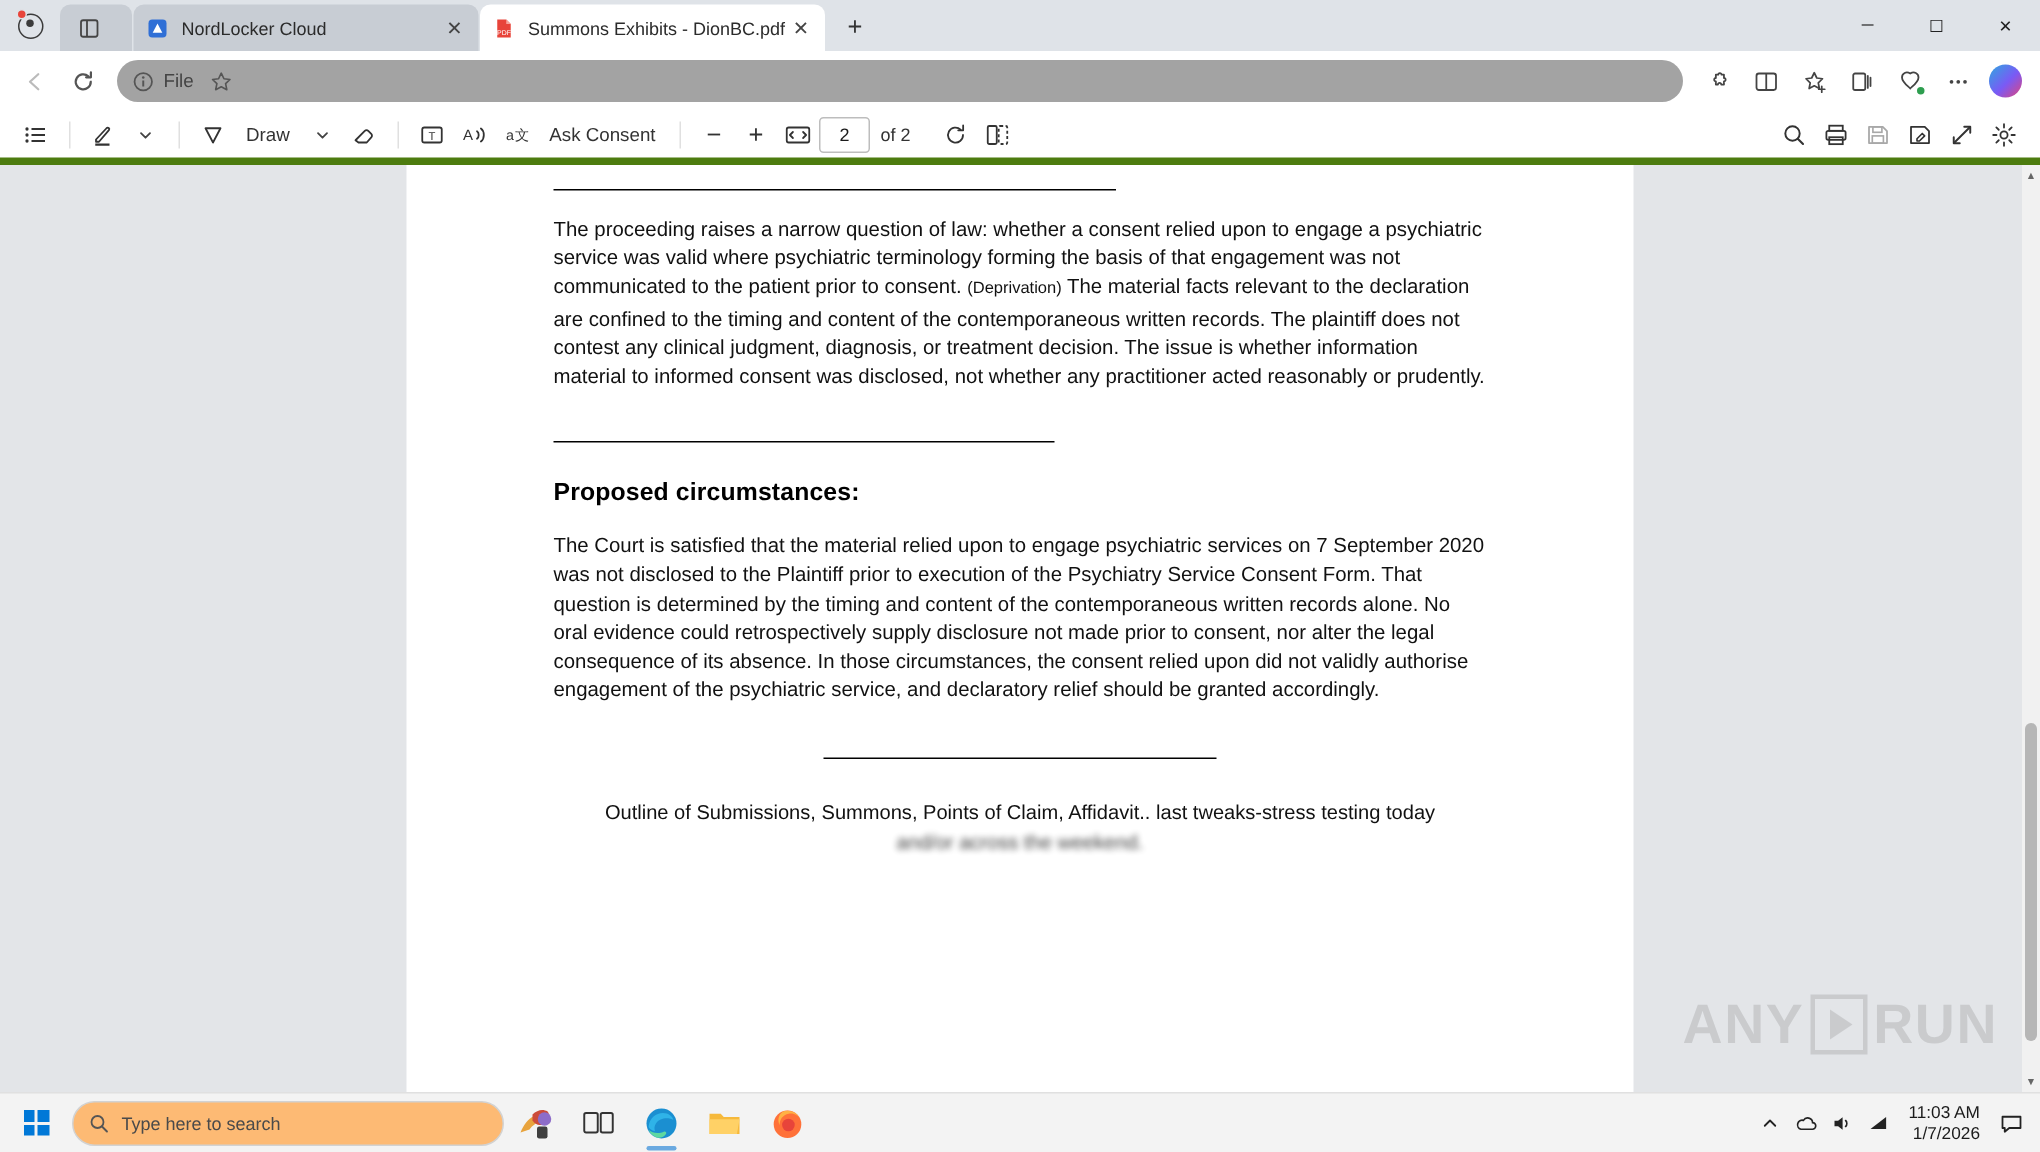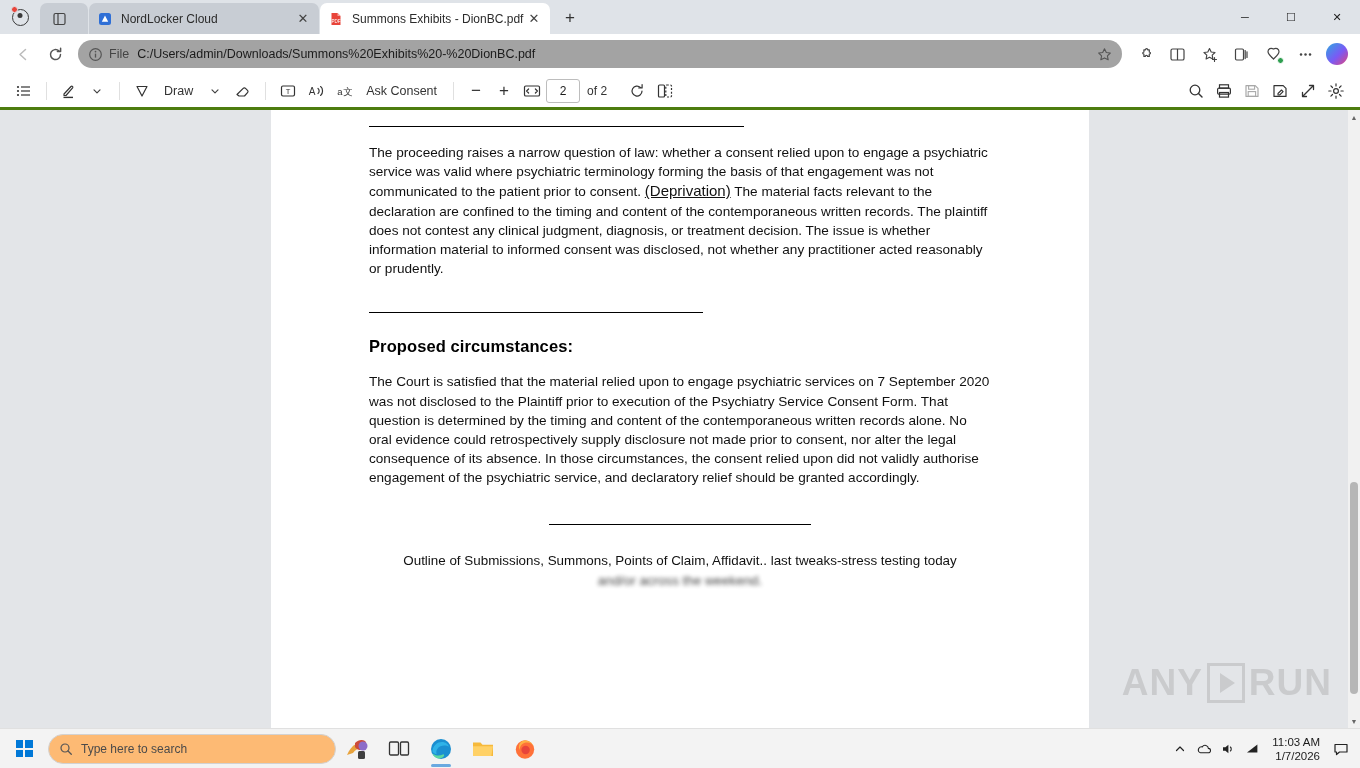--- a/index.html
+++ b/index.html
@@ -178,21 +178,21 @@
   .copilot-icon {
     width: 22px; height: 22px;
     border-radius: 50%;
     background: linear-gradient(135deg,#2ea8e0 0%,#7a5af5 55%,#e0457b 100%);
   }
 
   
   .pdf-toolbar {
     height: 36px;
     background: #ffffff;
-    border-bottom: 3px solid #4d7c0f;
+    border-bottom: 5px solid #4d7c0f;
     display: flex;
     align-items: center;
     padding: 0 10px;
     flex: none;
     font-size: 12.5px;
     color: #222;
   }
   .tb-btn {
     height: 28px;
     min-width: 28px;
@@ -244,21 +244,21 @@
     margin: 24px 0 0 0;
     letter-spacing: 0.1px;
   }
   .doc-p {
     font-size: 13.6px;
     line-height: 19.2px;
     color: #111;
     margin: 16px 0 0 0;
     text-align: left;
   }
-  .doc-p .tiny { font-size: 15px; vertical-align: baseline; text-decoration: underline; }
+  .doc-p .tiny { font-size: 11px; vertical-align: baseline; }
   .doc-rule-mid {
     width: 334px;
     height: 1px;
     background: #000;
     margin-top: 34px;
   }
   .doc-rule-center {
     width: 262px;
     height: 1px;
     background: #000;
@@ -474,21 +474,20 @@
 
     <div class="omnibox">
       <span class="info-icon">
         <svg width="15" height="15" viewBox="0 0 15 15">
             <circle cx="7.5" cy="7.5" r="5.8" fill="none" stroke="#555" stroke-width="1.2"></circle>
             <line x1="7.5" y1="6.6" x2="7.5" y2="10.6" stroke="#555" stroke-width="1.3"></line>
             <circle cx="7.5" cy="4.6" r="0.85" fill="#555"></circle>
           </svg>
       </span>
       <span class="file-label">File</span>
-      <span class="url">C:/Users/admin/Downloads/Summons%20Exhibits%20-%20DionBC.pdf</span>
       <span class="star">
         <svg width="15" height="15" viewBox="0 0 15 15">
             <path d="M7.5 1.8 L9.3 5.5 L13.3 6 L10.4 8.8 L11.2 12.8 L7.5 10.9 L3.8 12.8 L4.6 8.8 L1.7 6 L5.7 5.5 Z" fill="none" stroke="#555" stroke-width="1.1" stroke-linejoin="round"></path>
           </svg>
       </span>
     </div>
 
     <div class="addr-icons">
       <div class="addr-icon">
         <svg width="17" height="17" viewBox="0 0 17 17">

